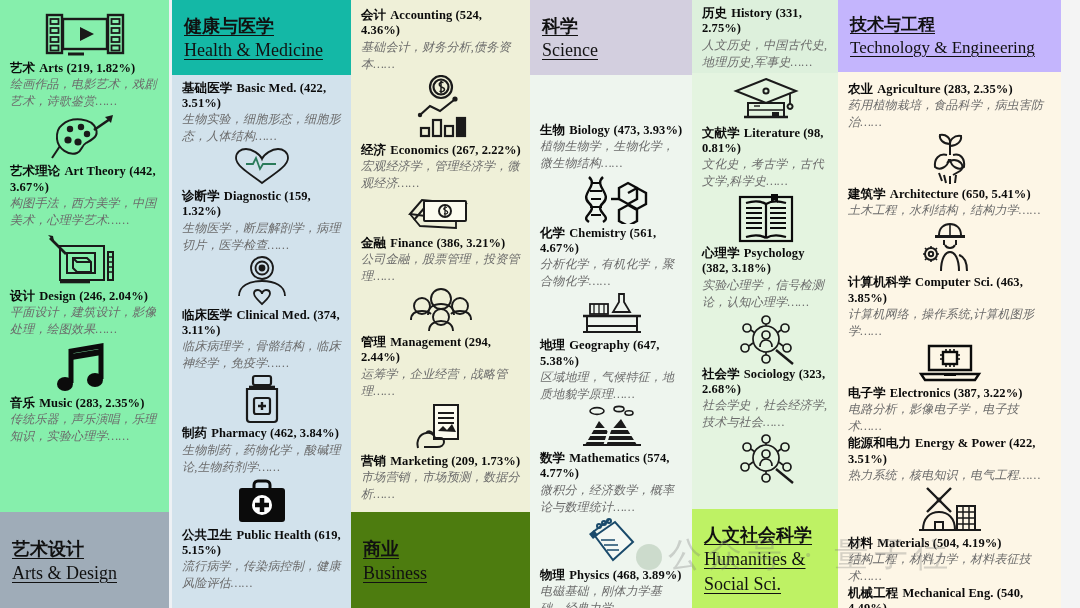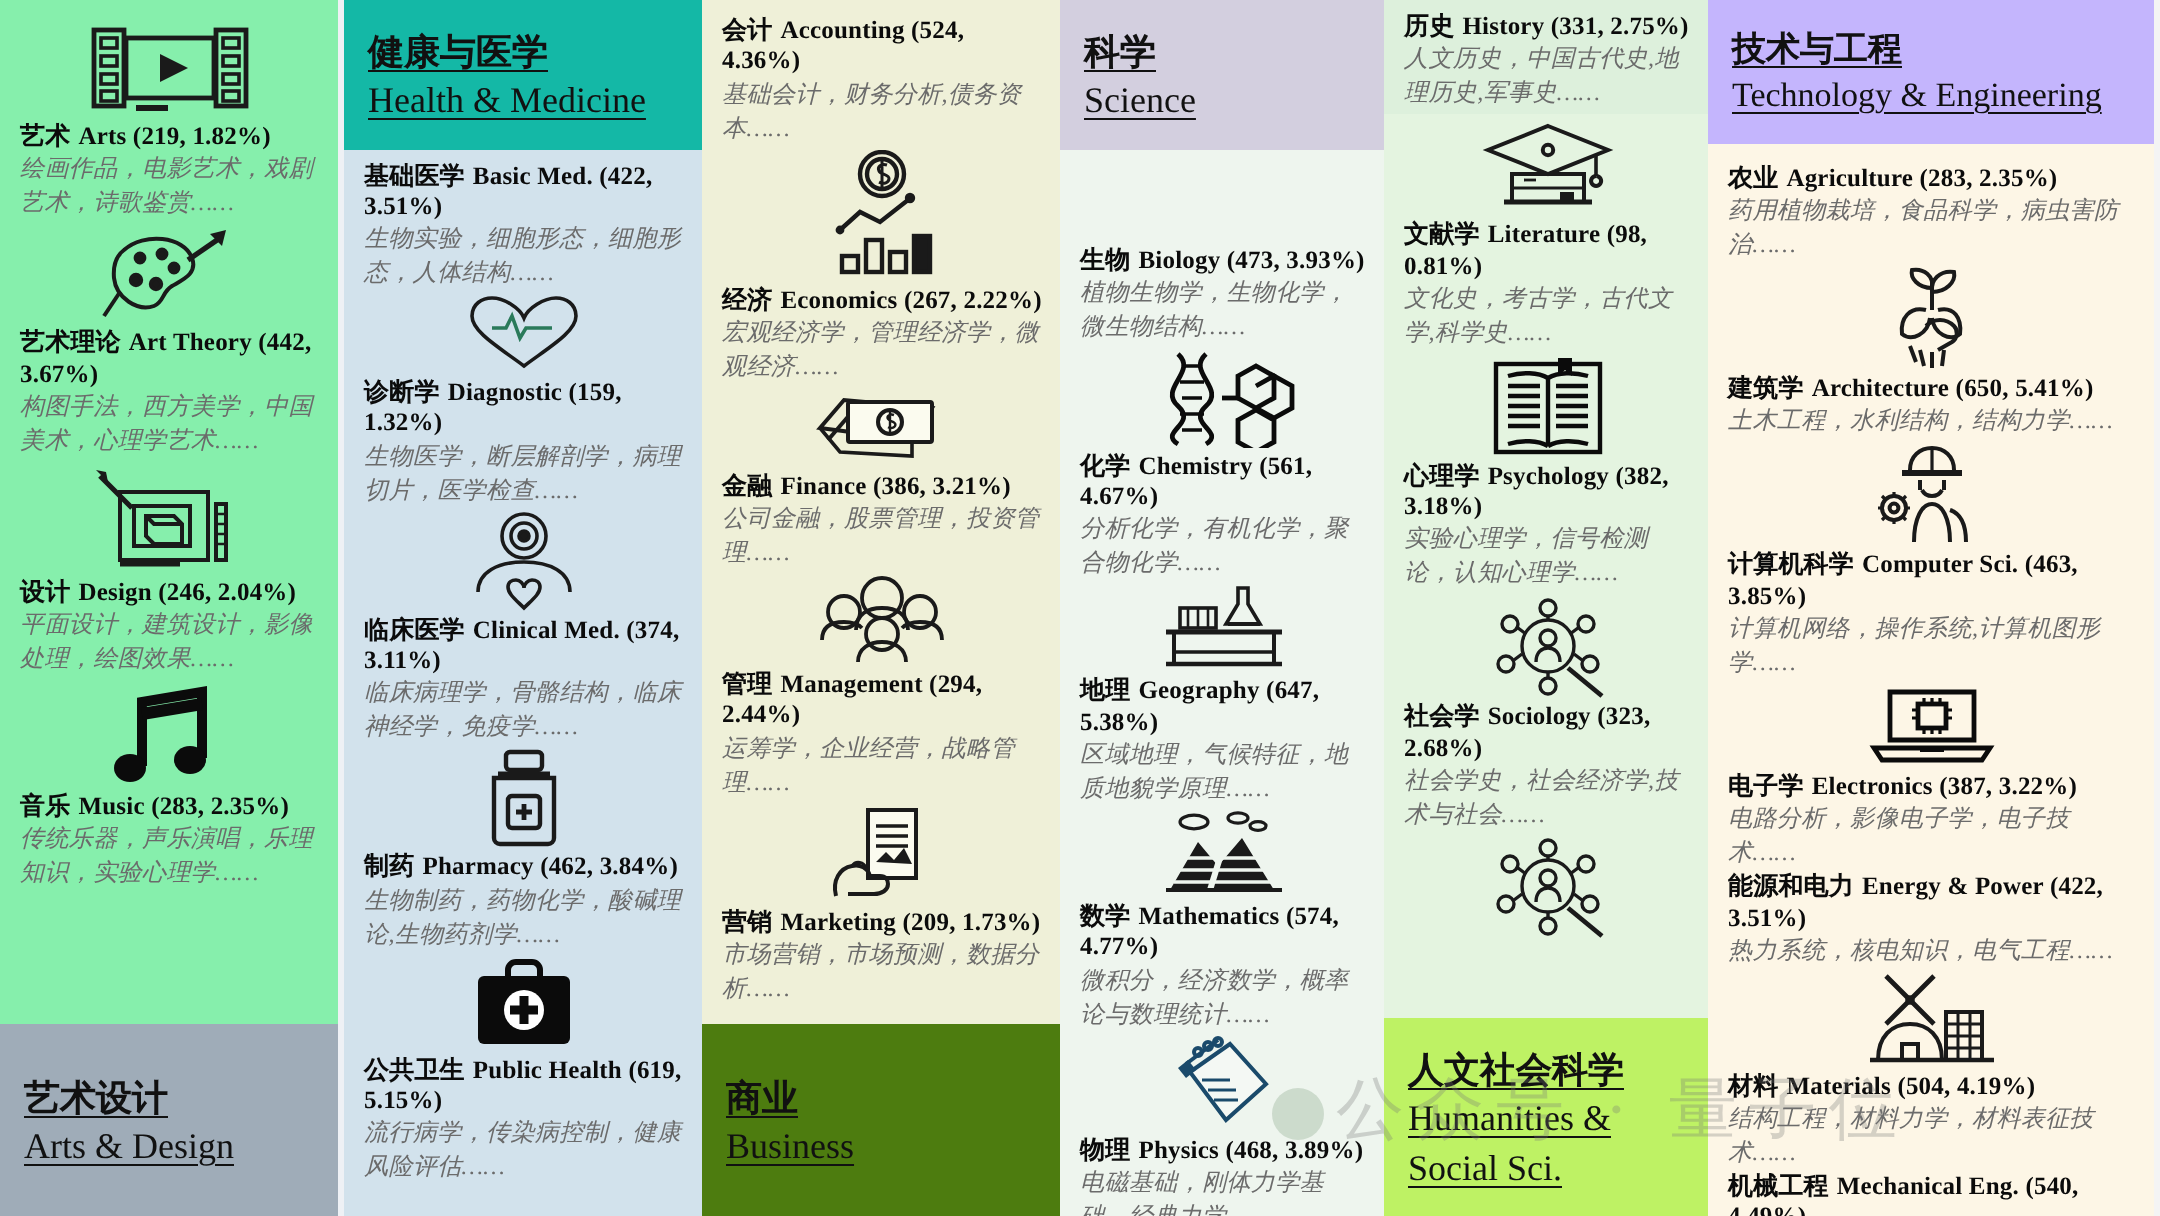--- a/index.html
+++ b/index.html
@@ -21,21 +21,21 @@
     display:flex;
     flex-direction:column;
     position:relative;
     overflow:hidden;
   }
   .col.c1 { width:169px; }
   .col.gap { width:3px; background:#eef1f5; }
   .col.c2 { width:179px; }
   .col.c3 { width:179px; }
   .col.c4 { width:162px; }
-  .col.c5 { width:162px; }
+  .col.c5 { width:146px; }
   .col.c6 { width:223px; }
 
   .band-head, .band-foot {
     padding:14px 10px 12px 12px;
     display:flex;
     flex-direction:column;
     justify-content:center;
     flex:0 0 auto;
   }
   .band-head { min-height:70px; }

